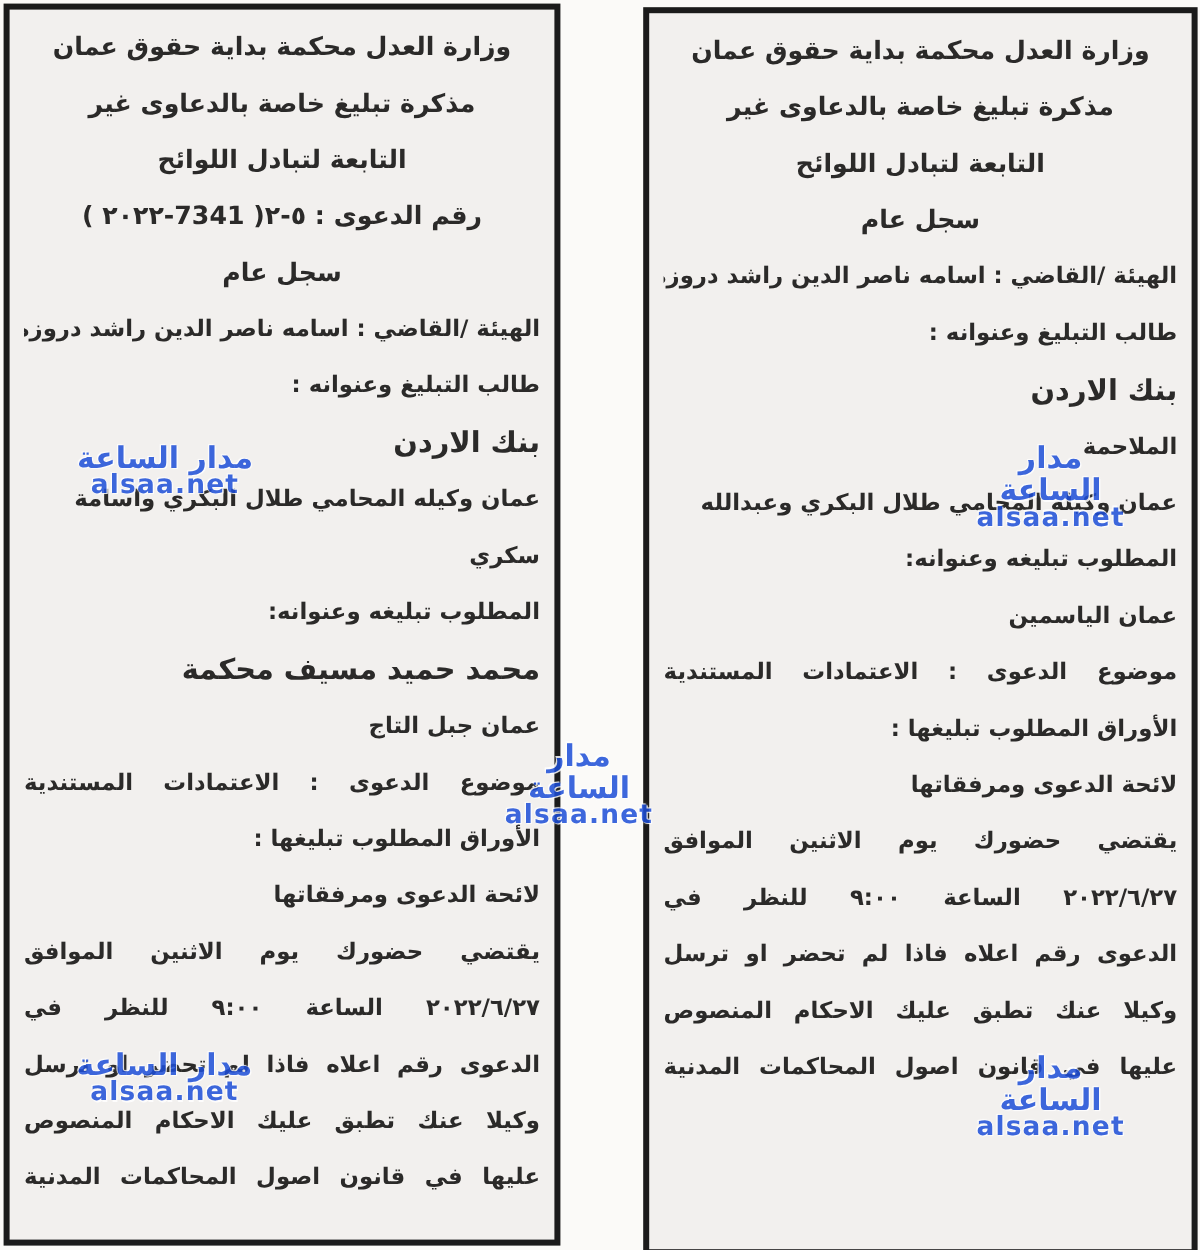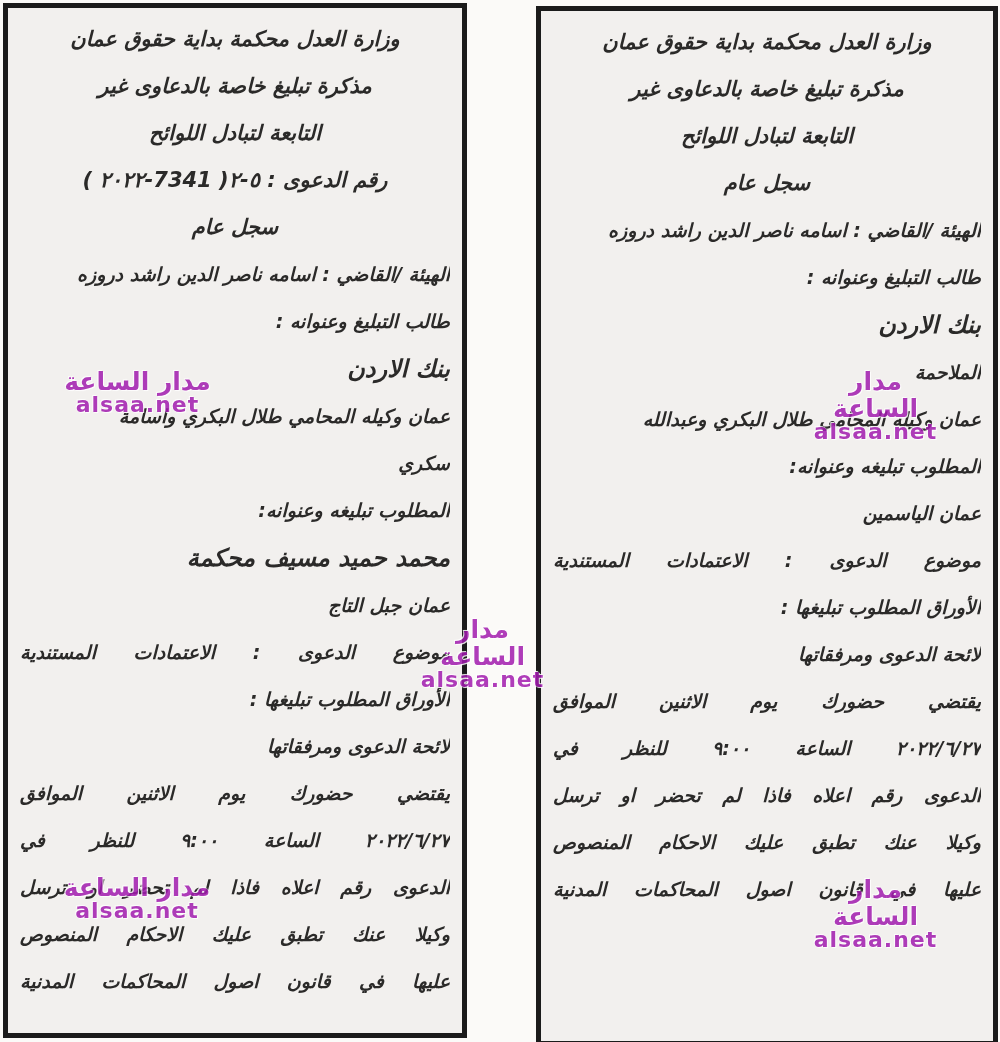--- a/index.html
+++ b/index.html
@@ -25,37 +25,36 @@
 
   .line {
     height: 47px;
     line-height: 47px;
     font-size: 19px;
     font-weight: bold;
     color: #2b2a29;
     text-align: right;
     white-space: nowrap;
     overflow: hidden;
-    font-style: italic;
   }
   .line.c  { text-align: center; }
   .line.hd { font-size: 21px; letter-spacing: 0px; }
   .line.big { font-size: 24px; height: 48px; line-height: 48px; }
   .line.j {
     text-align: justify;
     text-align-last: justify;
     white-space: normal;
     word-spacing: 2px;
   }
 
   .wm {
     position: absolute;
     z-index: 3;
     text-align: center;
-    color: #a21caf;
+    color: #1d4ed8;
     opacity: 0.85;
     font-weight: bold;
     pointer-events: none;
   }
   .wm .l1 {
     display: block;
     font-size: 25px;
     line-height: 27px;
     text-shadow: 0 0 2px #ffffff, 1px 1px 0 #ffffff, -1px -1px 0 #ffffff;
   }

